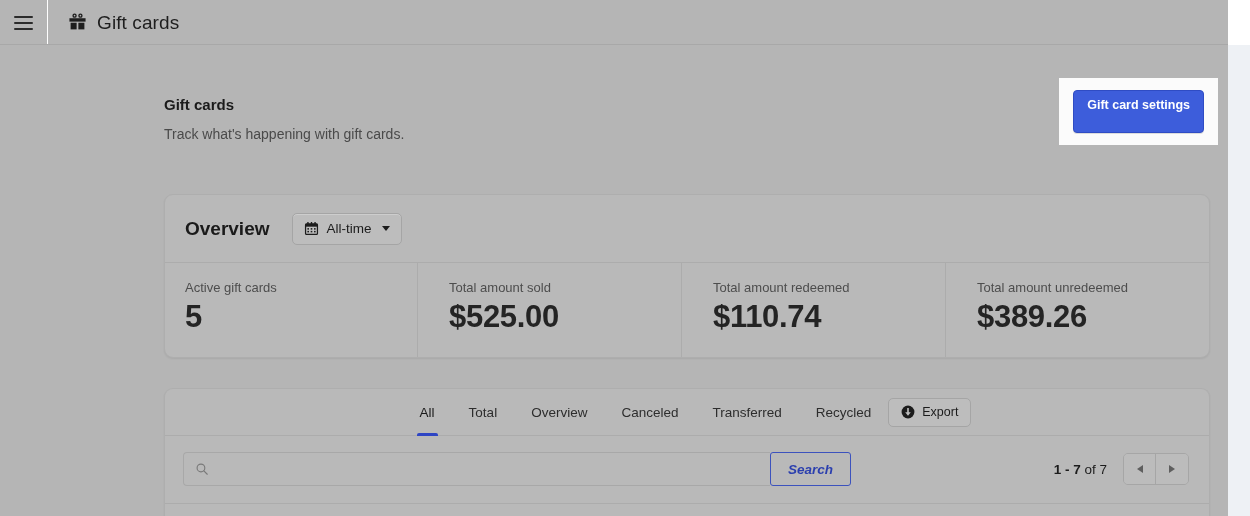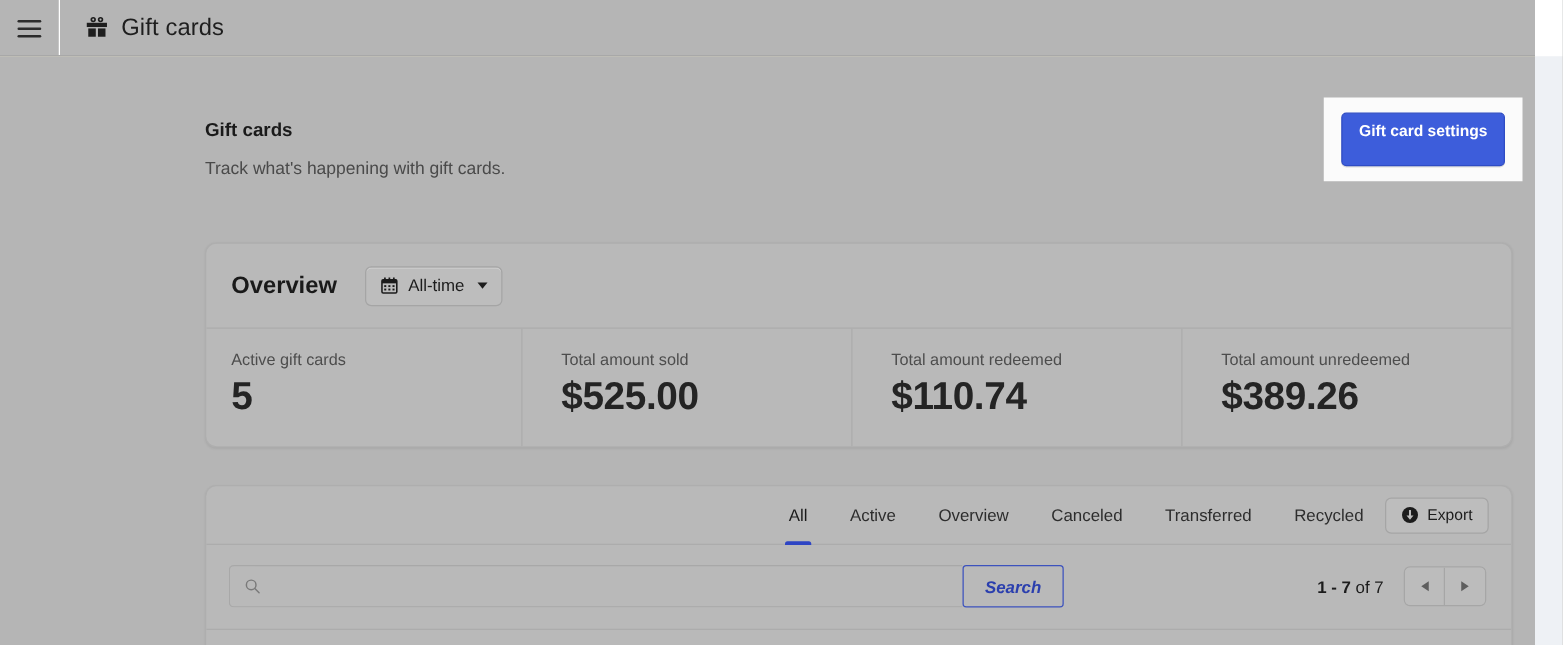--- a/index.html
+++ b/index.html
@@ -23,21 +23,21 @@
     background: #eef1f5;
   }
 
   
   .app-shell {
     position: absolute;
     left: 0;
     top: 0;
     width: 1228px;
     height: 516px;
-    background: #fef9c3;
+    background: #fde047;
     border-radius: 21px;
   }
 
   
   .topbar {
     position: absolute;
     left: 0;
     top: 0;
     width: 1228px;
     height: 45px;
@@ -227,21 +227,21 @@
     margin-top: 30px;
     border-bottom: none;
     border-bottom-left-radius: 0;
     border-bottom-right-radius: 0;
     overflow: hidden;
   }
 
   .tabs-row {
     display: flex;
     align-items: center;
-    justify-content: flex-end;
+    justify-content: center;
     padding: 0 18px 0 18px;
     border-bottom: 1px solid #acacac;
     height: 47px;
   }
   .tabs {
     display: flex;
     align-items: stretch;
     height: 47px;
   }
   .tab {
@@ -459,21 +459,21 @@
               <div class="metric-label">Total amount unredeemed</div>
               <div class="metric-value">$389.26</div>
             </div>
           </div>
         </div>
 
         <div class="card list-card">
           <div class="tabs-row">
             <div class="tabs">
               <div class="tab active">All</div>
-              <div class="tab">Active</div>
+              <div class="tab">Total</div>
               <div class="tab">Overview</div>
               <div class="tab">Canceled</div>
               <div class="tab">Transferred</div>
               <div class="tab">Recycled</div>
             </div>
             <div class="export-btn">
               <svg class="export-icon" viewBox="0 0 24 24">
                 <circle cx="12" cy="12" r="11" fill="#1c1c1c"></circle>
                 <rect x="10.6" y="5.2" width="2.8" height="9" fill="#bdbdbd"></rect>
                 <polygon points="12,18.6 7.2,12.6 16.8,12.6" fill="#bdbdbd"></polygon>

